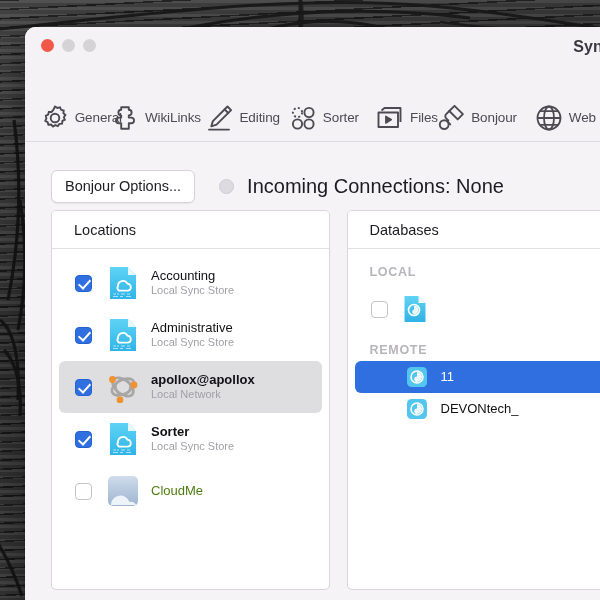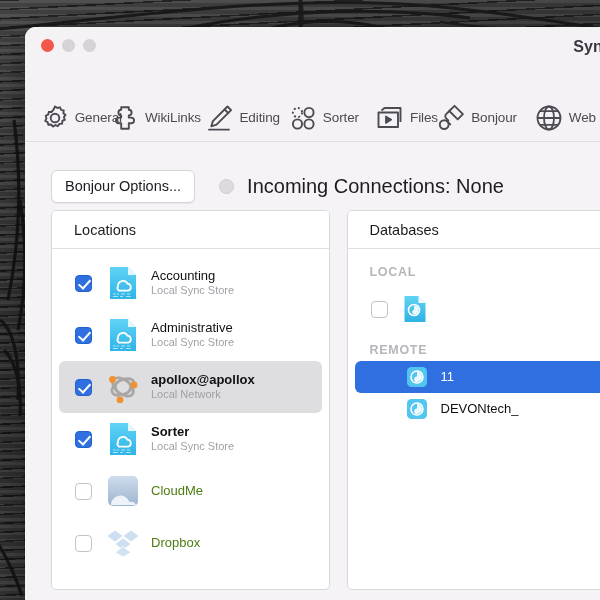--- a/index.html
+++ b/index.html
@@ -448,36 +448,20 @@
                 </defs>
               <rect x="1" y="1" width="30" height="30" rx="5" fill="url(#cme)"></rect>
               <path d="M4 30 a9.5 9.5 0 0 1 18.5-3 a6 6 0 0 1 6.5 3z" fill="#eef3f9"></path>
             </svg>
           </div>
           <div class="row-text">
             <div class="row-title dim">CloudMe</div>
           </div>
         </div>
 
-        <div class="row">
-          <div class="cb"></div>
-          <div class="row-icon">
-            <svg width="34" height="32" viewBox="0 0 34 32">
-              <g fill="#cddff0" stroke="#ffffff" stroke-width="0.8">
-                <path d="M9 3 L17 9 L9 15 L1 9z"></path>
-                <path d="M25 3 L33 9 L25 15 L17 9z"></path>
-                <path d="M9 17 L17 11 L25 17 L17 23z"></path>
-                <path d="M9 25.5 L17 19.5 L25 25.5 L17 30z" opacity="0.9"></path>
-              </g>
-            </svg>
-          </div>
-          <div class="row-text">
-            <div class="row-title dim">Dropbox</div>
-          </div>
-        </div>
 
       </div>
     </div>
 
     <div class="panel right">
       <div class="panel-header">Databases</div>
       <div class="panel-body">
 
         <div class="group-label">LOCAL</div>
 

